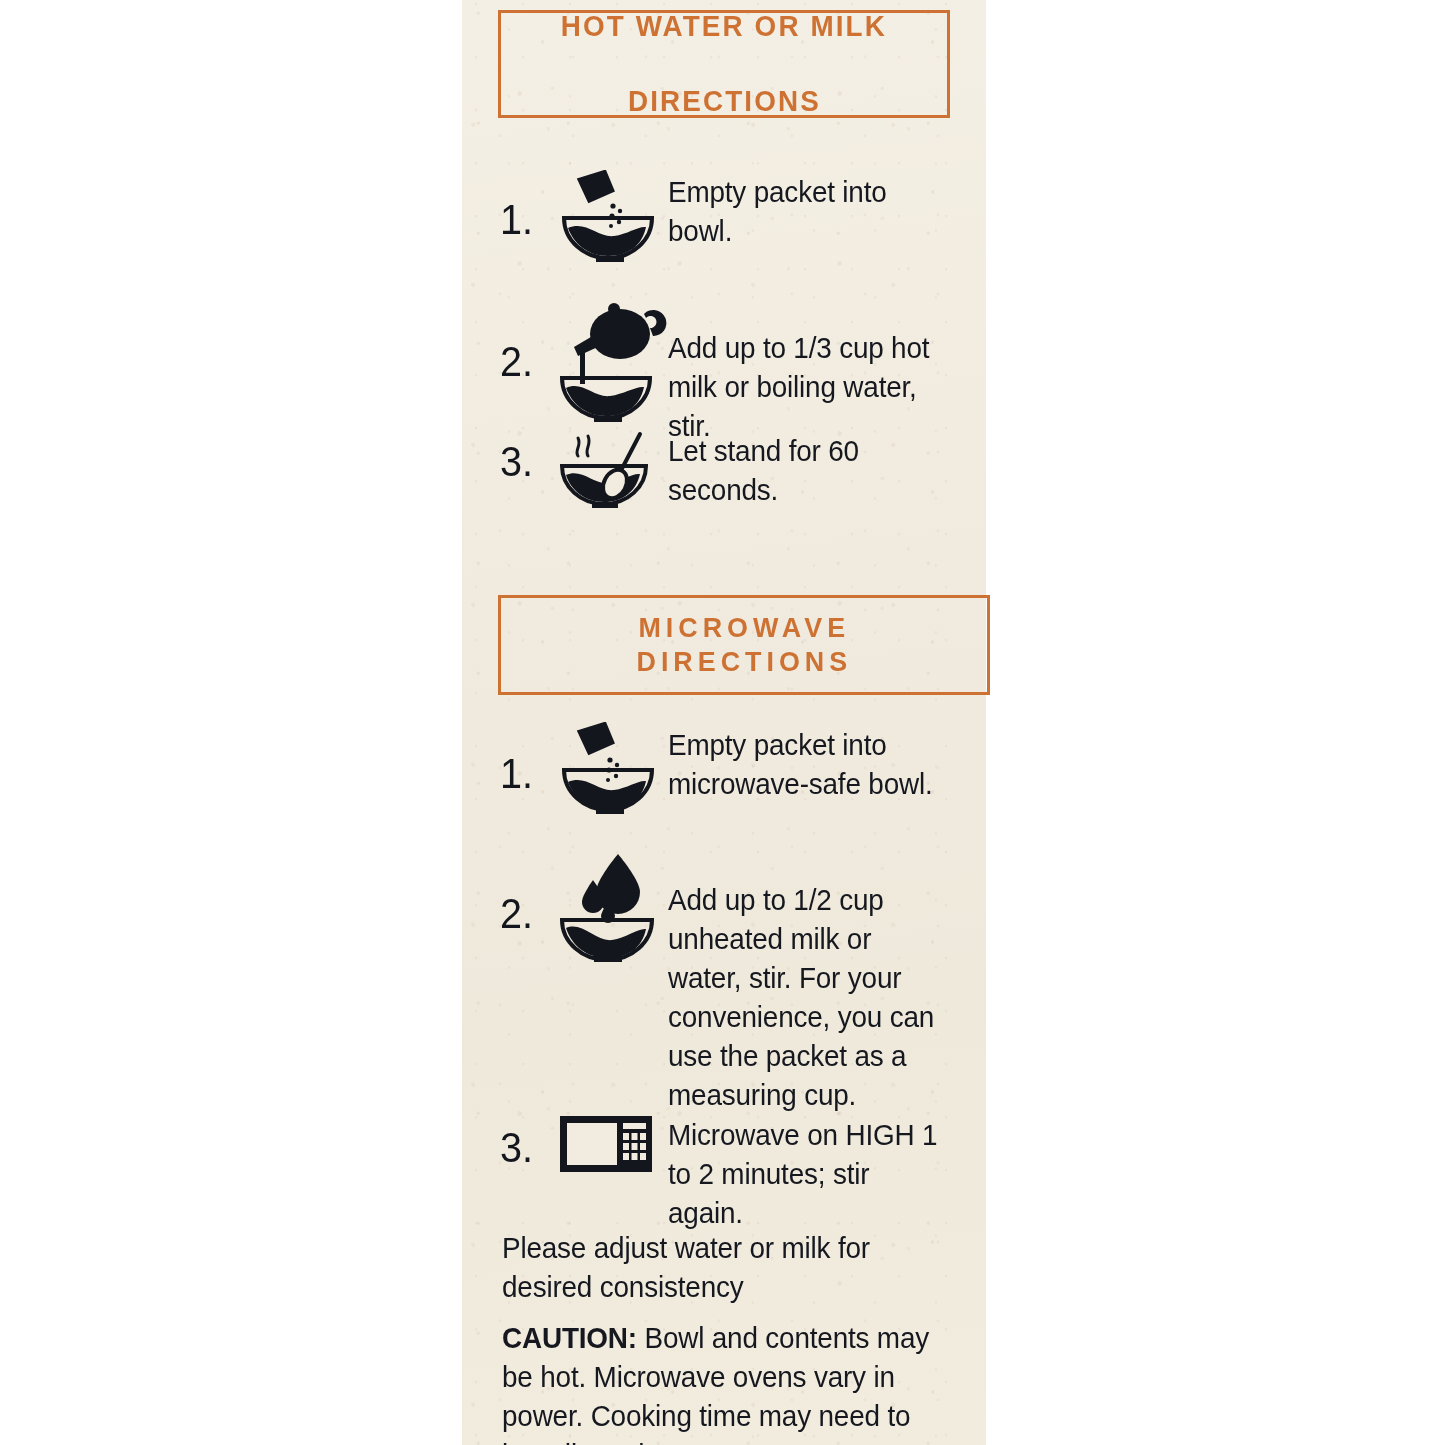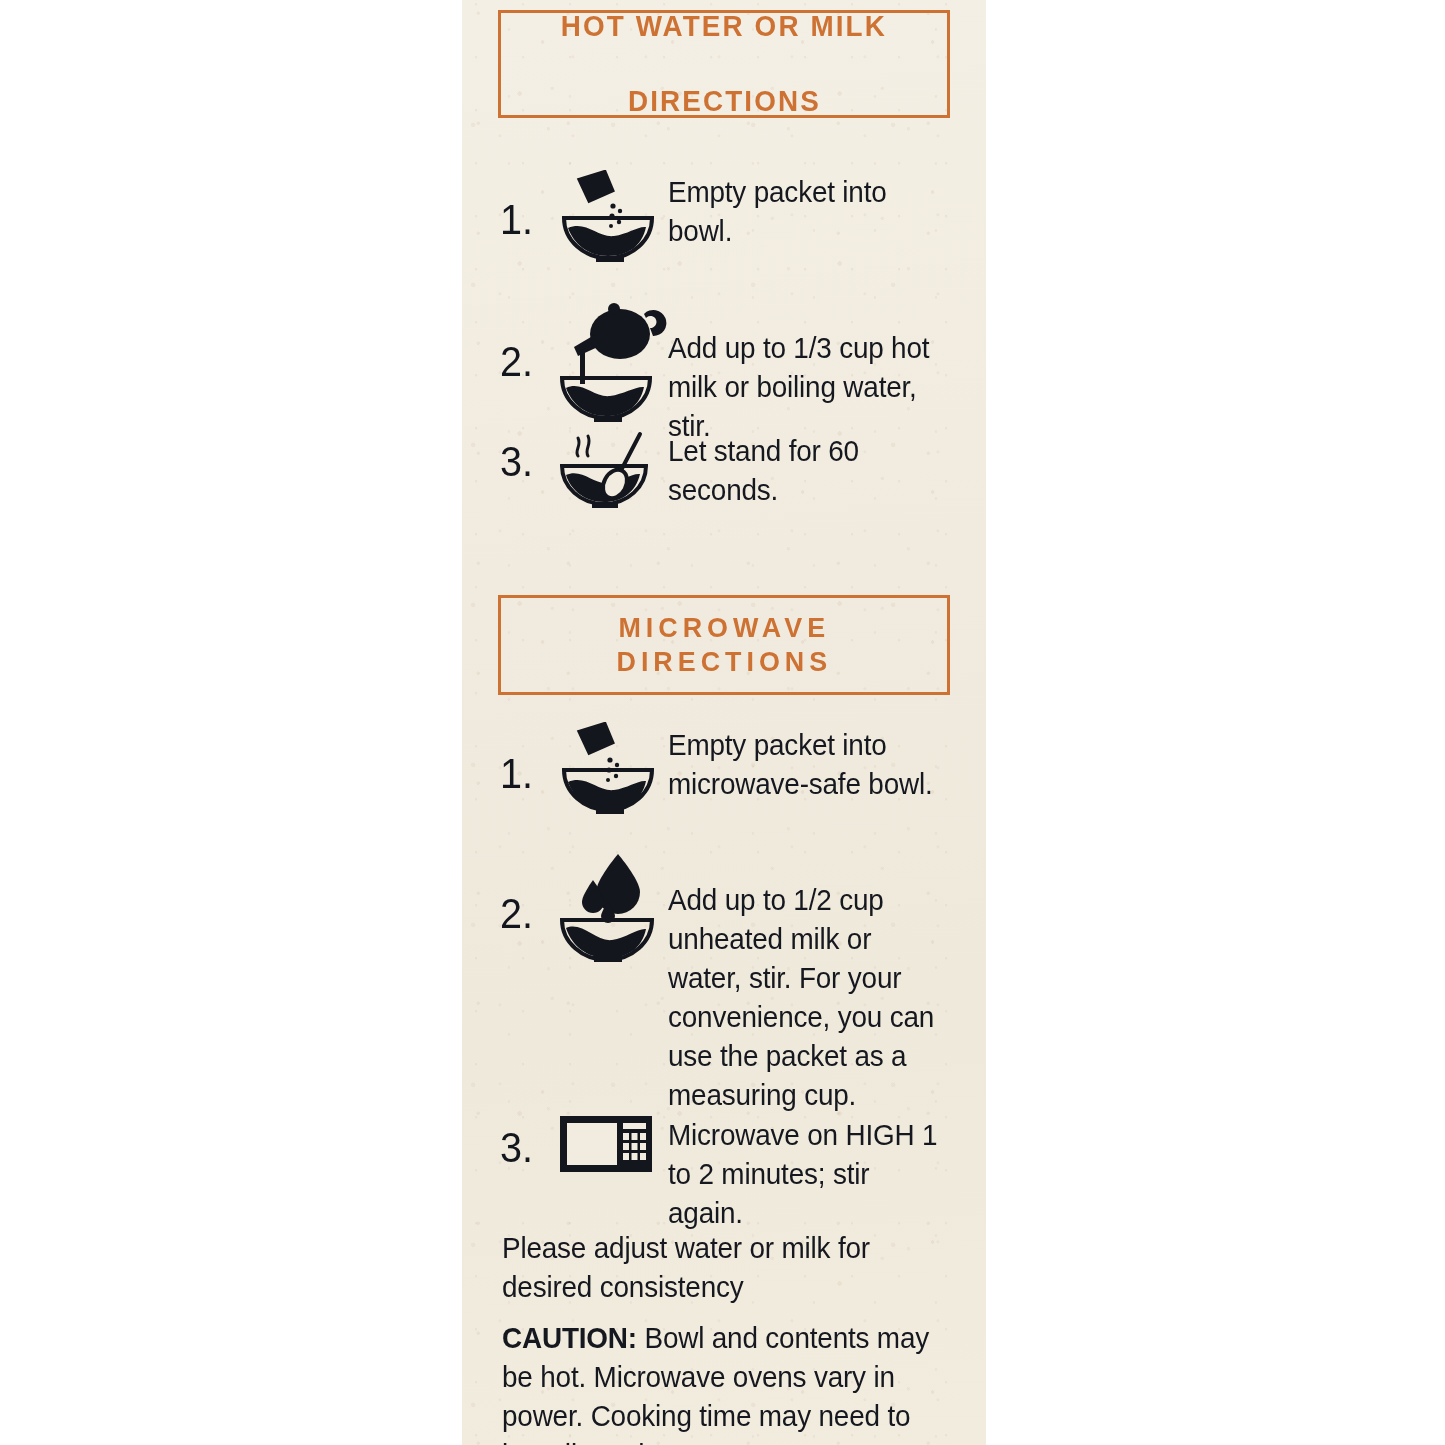--- a/index.html
+++ b/index.html
@@ -63,21 +63,21 @@
     border: 3px solid #cd7233;
     box-sizing: border-box;
     text-align: center;
     color: #cd7233;
     display: flex;
     flex-direction: column;
     align-items: center;
     justify-content: center;
   }
   .hdr-box.one { left: 36px; top: 10px; width: 452px; height: 108px; gap: 39px; }
-  .hdr-box.two { left: 36px; top: 595px; width: 452px; height: 100px; }
+  .hdr-box.two { left: 36px; top: 595px; width: 492px; height: 100px; }
   .hdr-line {
     font-family: "Liberation Sans", sans-serif;
     font-weight: bold;
     font-size: 29px;
     letter-spacing: 2.2px;
     line-height: 1.22;
     text-transform: uppercase;
     transform: scaleX(0.96);
   }
   .hdr-box.two .hdr-line { letter-spacing: 5.2px; font-size: 28px; }

